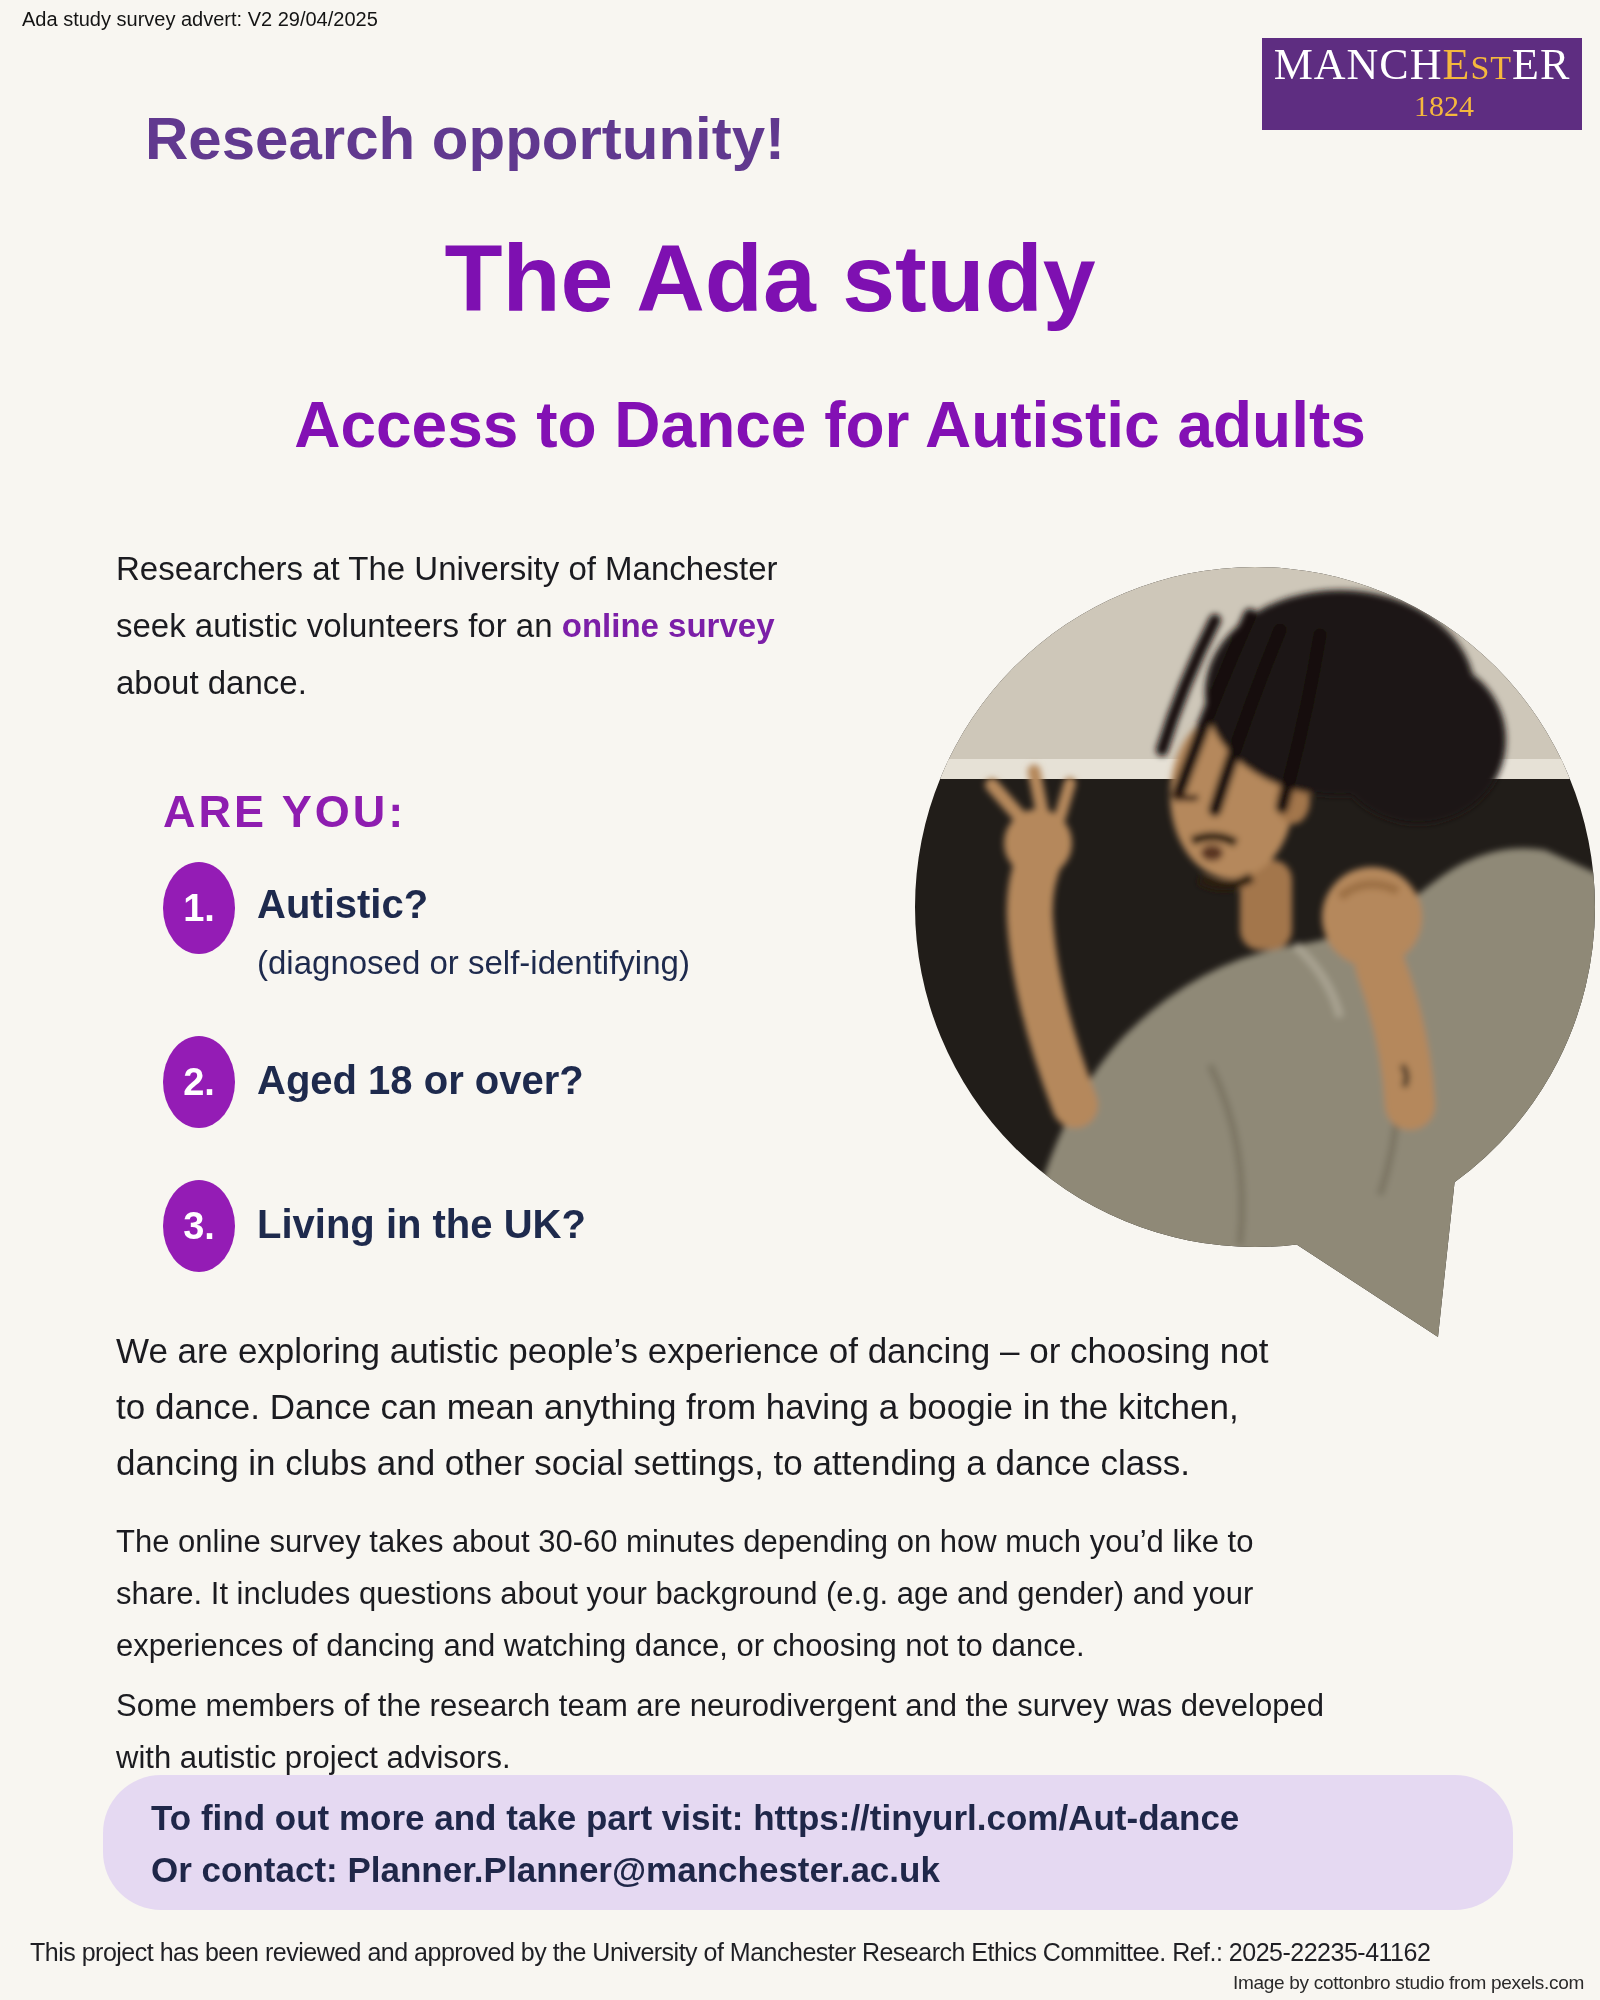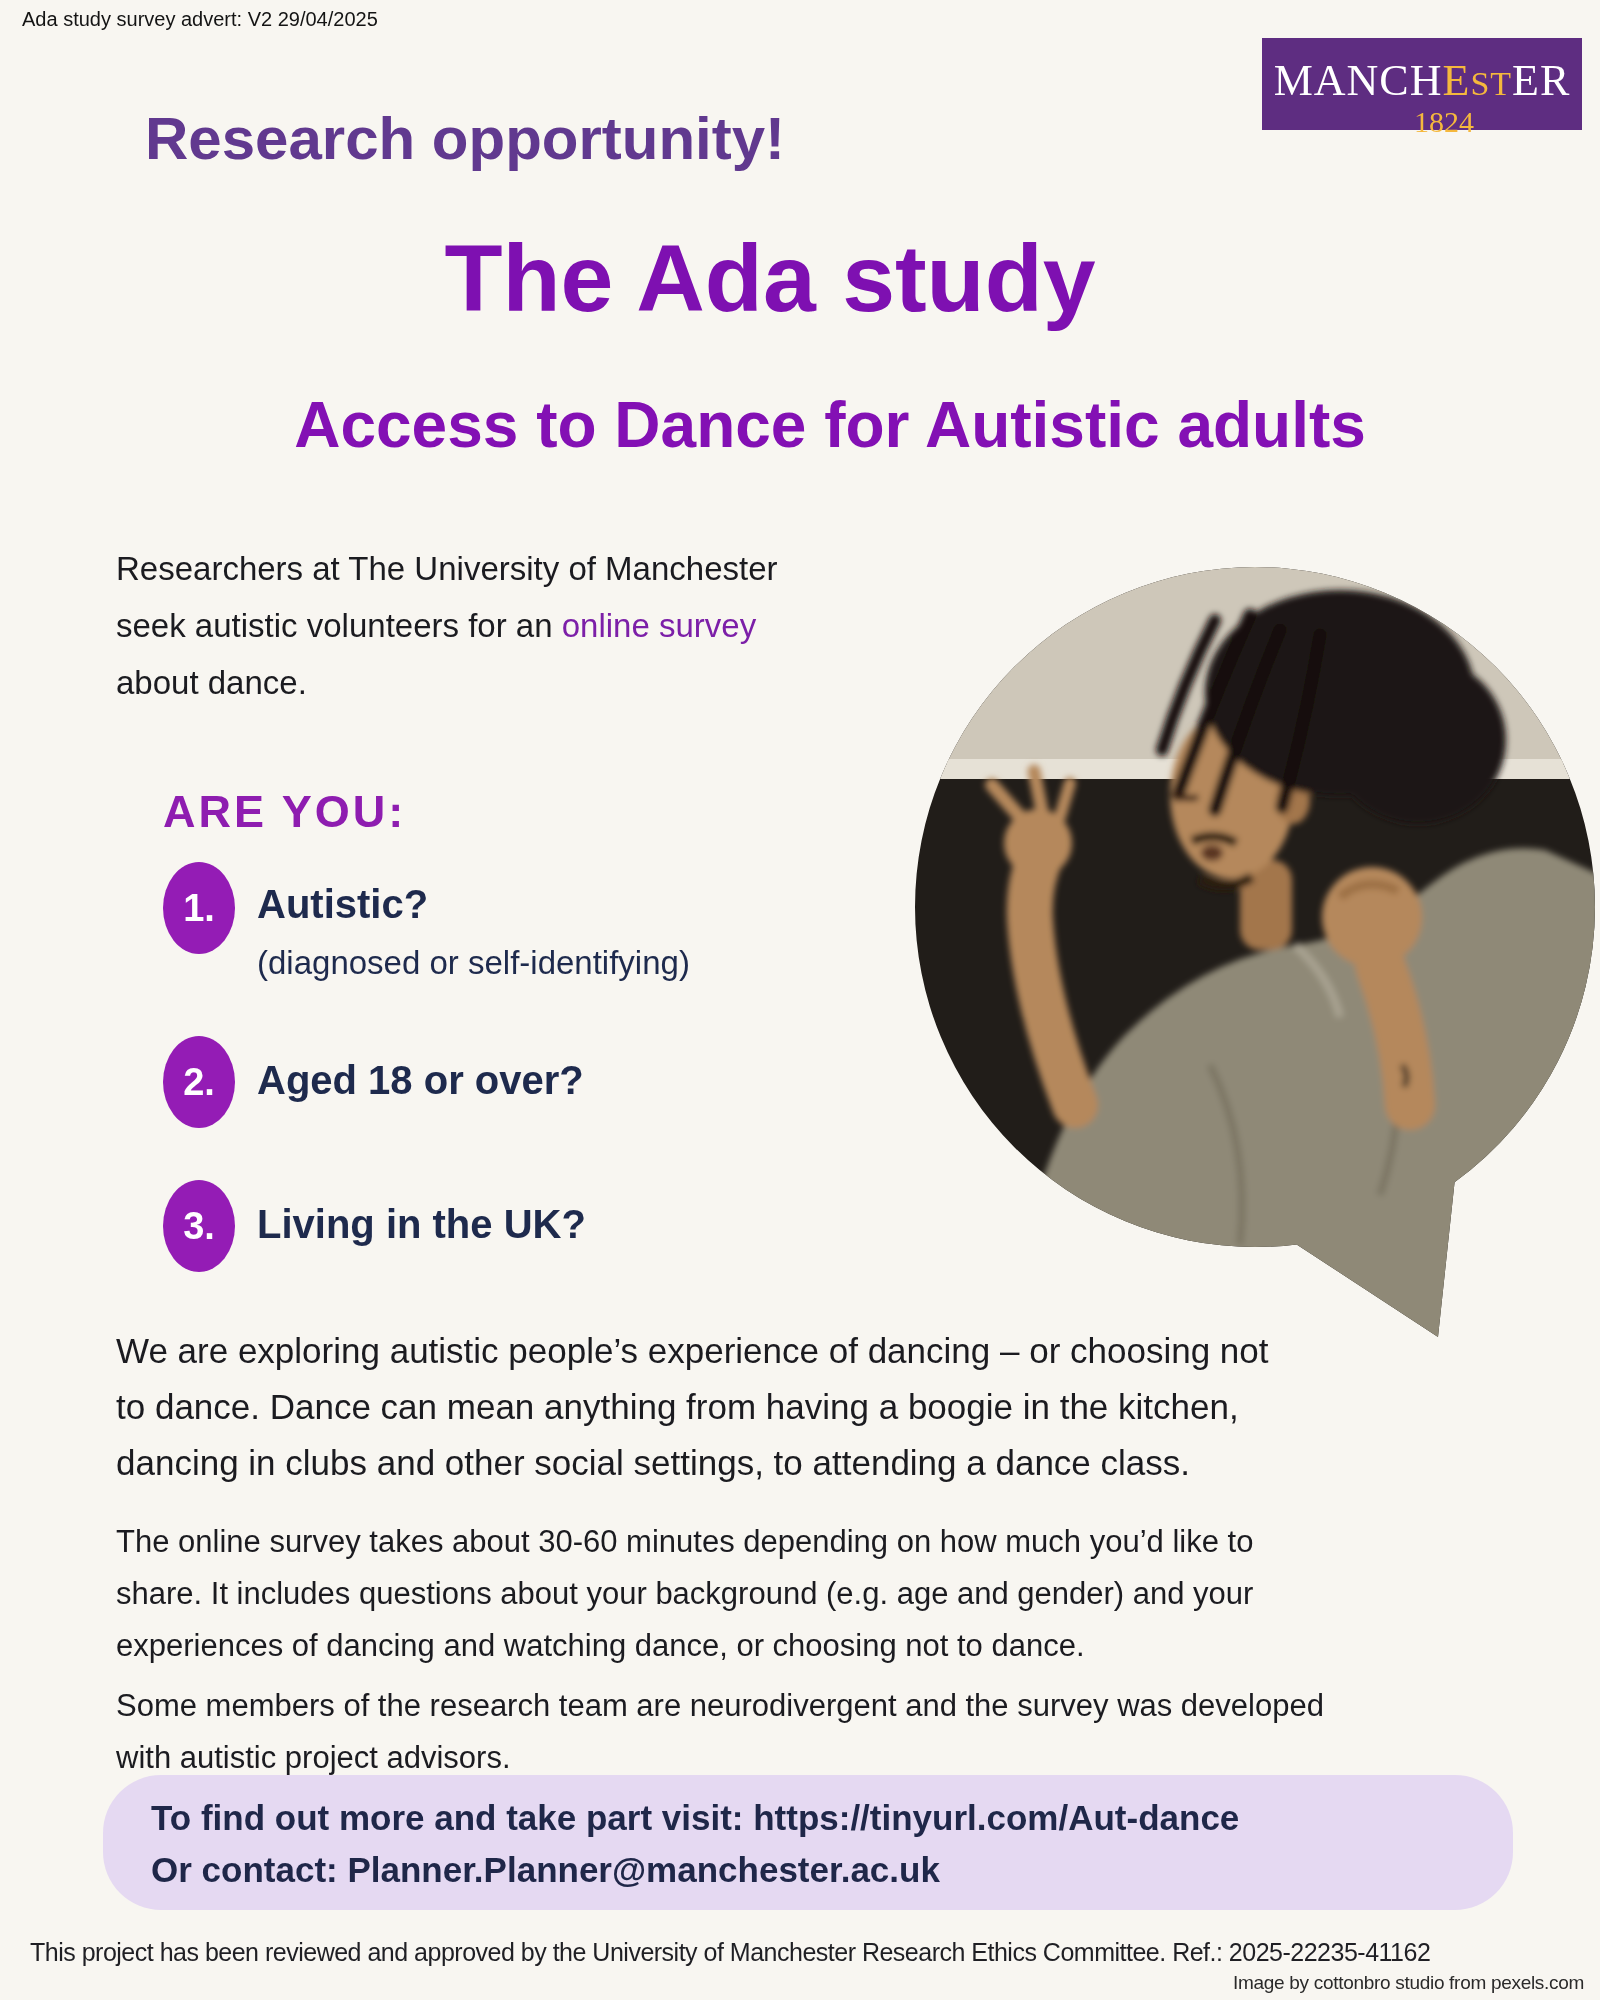--- a/index.html
+++ b/index.html
@@ -8,33 +8,33 @@
     background:#F8F6F1;overflow:hidden;
     font-family:"Liberation Sans",sans-serif;color:#1B1B20;
   }
   .abs{position:absolute;}
 
   .meta-label{left:22px;top:8px;font-size:20px;color:#141414;}
 
   
   .logo{left:1262px;top:38px;width:320px;height:92px;background:#5E2D81;
         text-align:center;font-family:"Liberation Serif",serif;}
-  .logo-wordmark{margin-top:20px;font-size:44px;line-height:46px;color:#FFFFFF;letter-spacing:1px;}
+  .logo-wordmark{margin-top:4px;font-size:44px;line-height:46px;color:#FFFFFF;letter-spacing:1px;}
   .logo-gold{color:#F5B83D;}
   .logo-gold-small{color:#F5B83D;font-size:34px;}
   .logo-year{font-size:30px;line-height:30px;color:#F5B83D;transform:translateX(22px);}
 
   .kicker{left:145px;top:104px;font-size:60px;font-weight:bold;color:#61398F;}
   .title{left:0;top:224px;width:1540px;text-align:center;
          font-size:95px;font-weight:bold;color:#7E10B1;}
   .subtitle{left:60px;top:388px;width:1540px;text-align:center;
          font-size:64px;font-weight:bold;color:#8310B4;}
 
   .intro{left:116px;top:540px;font-size:33px;line-height:57px;color:#1B1B20;}
-  .intro .hl{color:#7C1FA8;font-weight:normal;}
+  .intro .hl{color:#7C1FA8;font-weight:bold;}
 
   .areyou{left:163px;top:778px;font-size:45px;font-weight:bold;
           letter-spacing:3px;color:#8E1DB0;margin-top:8px;}
 
   .num-circle{width:72px;height:92px;border-radius:50%;background:#941CB5;
       color:#fff;font-size:38px;font-weight:bold;
       display:flex;align-items:center;justify-content:center;}
   .c1{left:163px;top:862px;} .c2{left:163px;top:1036px;} .c3{left:163px;top:1180px;}
   .item-title{font-size:40px;font-weight:bold;color:#1E2A4D;}
   .t1{left:257px;top:882px;} .t2{left:257px;top:1058px;} .t3{left:257px;top:1202px;}

